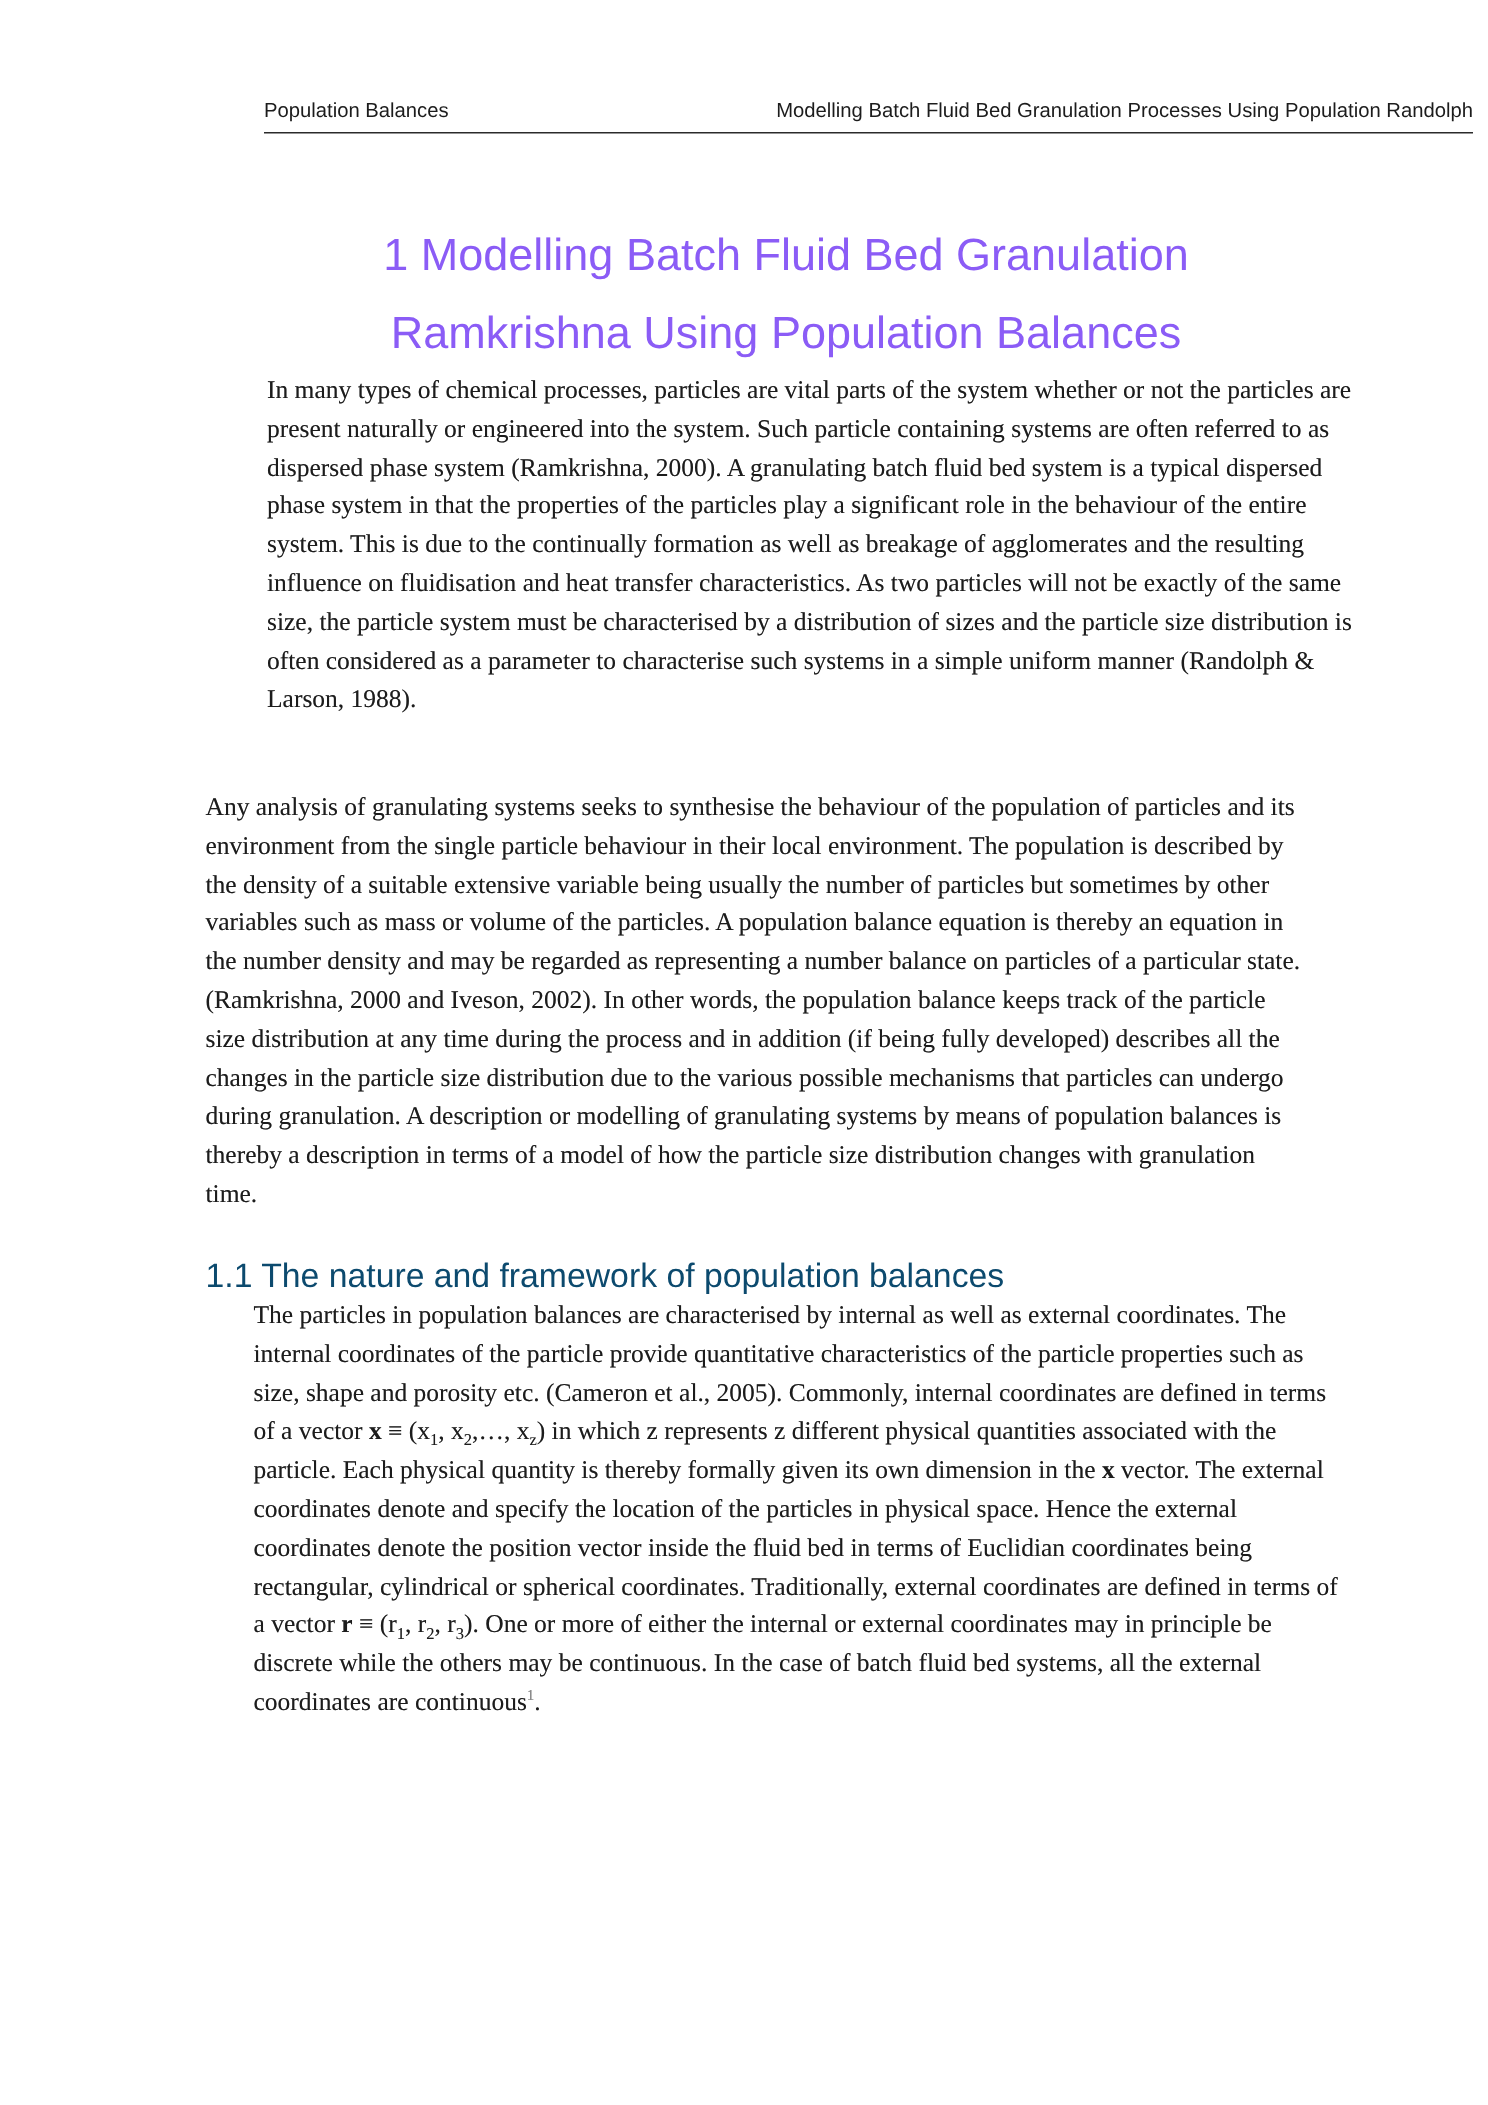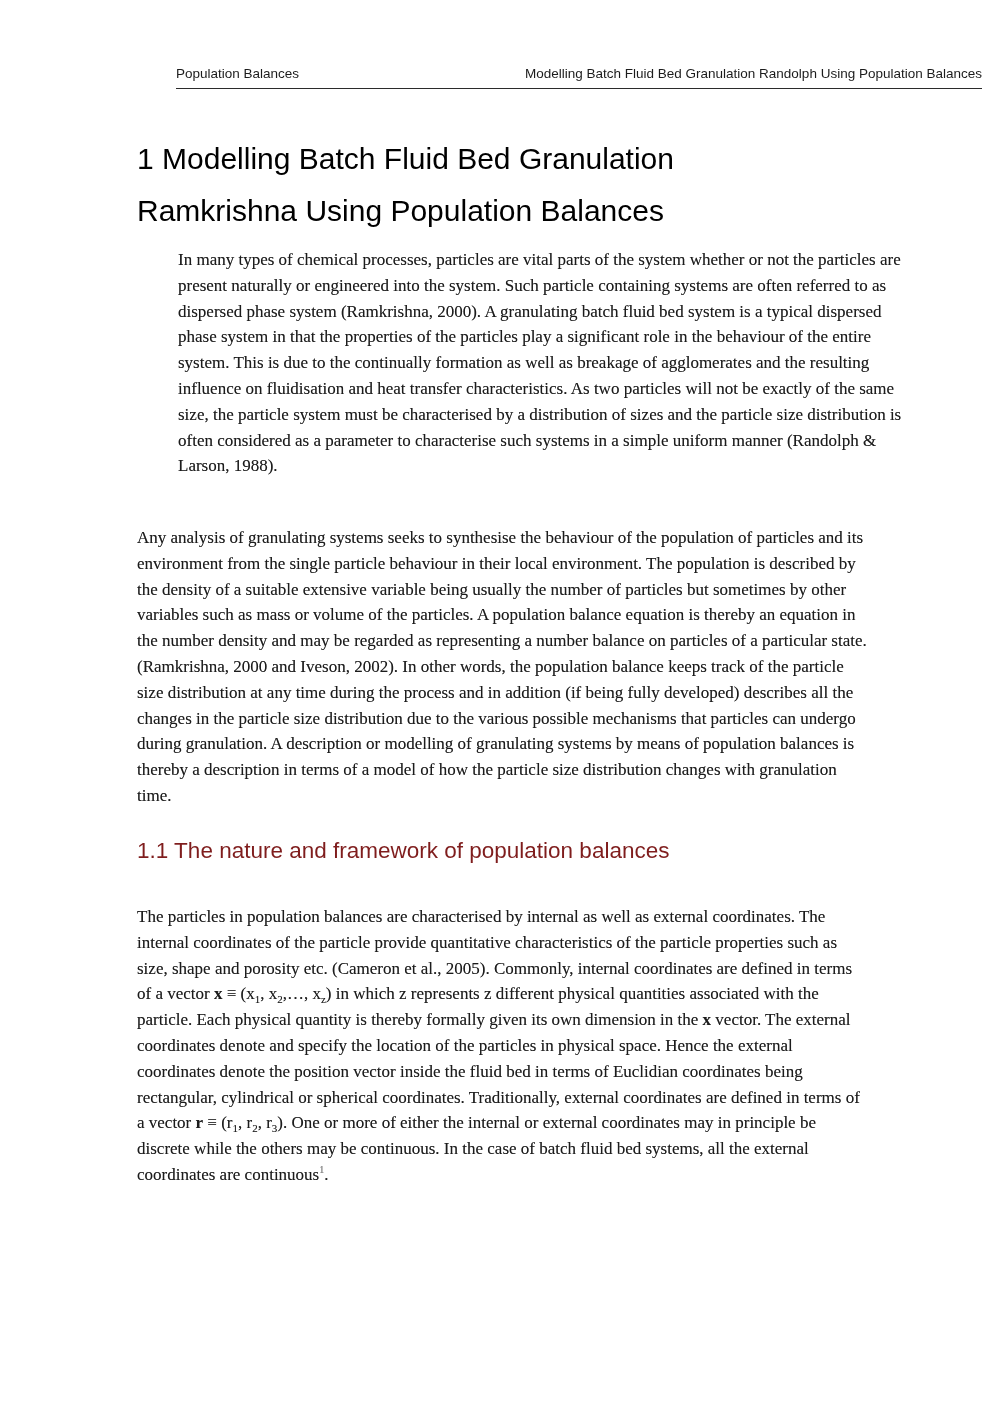--- a/index.html
+++ b/index.html
@@ -29,67 +29,68 @@
     color: #1c1c1c;
     padding-bottom: 7px;
     border-bottom: 1.6px solid #2b2b2b;
     margin-left: 48px;
   }
   .doc-title {
     position: absolute;
     left: 137px;
     top: 133px;
     width: 750px;
-    margin: 0;
+    margin: 12px;
     font-family: "Liberation Sans", sans-serif;
     font-weight: 400;
     font-size: 30px;
     line-height: 52px;
-    color: #000000;
+    color: #8b5cf6;
+    text-align: center;
   }
   .tline { display: block; }
   .body-para {
     position: absolute;
     left: 137px;
     width: 733px;
     margin: 0;
     font-family: "Liberation Serif", serif;
     font-size: 17px;
     line-height: 25.8px;
     color: #1c1c1c;
     text-align: left;
     text-shadow: 0 0 0.4px rgba(20,20,20,0.45);
   }
   .para1 { top: 247px; margin-left: 41px; }
   .para2 { top: 500px; margin-top: 25px; }
-  .para3 { top: 904px; }
+  .para3 { top: 864px; margin-left: 32px; }
   .section-heading {
     position: absolute;
     left: 137px;
     top: 836px;
     width: 750px;
     margin: 0;
     font-family: "Liberation Sans", sans-serif;
     font-weight: 400;
     font-size: 22.5px;
     line-height: 30px;
-    color: #7f1d1d;
+    color: #0c4a6e;
   }
   .body-para sub { font-size: 11px; line-height: 0; }
   .body-para sup.fn { font-size: 10px; line-height: 0; color: #8a8a8a; }
   .body-para b { font-weight: bold; }
 </style>
 </head>
 <body>
 
 <div class="page">
 
   <div class="running-header">
     <span>Population Balances</span>
-    <span>Modelling Batch Fluid Bed Granulation Randolph Using Population Balances</span>
+    <span>Modelling Batch Fluid Bed Granulation Processes Using Population Randolph</span>
   </div>
 
   <h1 class="doc-title">
     <span class="tline">1 Modelling Batch Fluid Bed Granulation</span>
     <span class="tline">Ramkrishna Using Population Balances</span>
   </h1>
 
   <p class="body-para para1">In many types of chemical processes, particles are vital parts of the system whether or not the particles are present naturally or engineered into the system. Such particle containing systems are often referred to as dispersed phase system (Ramkrishna, 2000). A granulating batch fluid bed system is a typical dispersed phase system in that the properties of the particles play a significant role in the behaviour of the entire system. This is due to the continually formation as well as breakage of agglomerates and the resulting influence on fluidisation and heat transfer characteristics. As two particles will not be exactly of the same size, the particle system must be characterised by a distribution of sizes and the particle size distribution is often considered as a parameter to characterise such systems in a simple uniform manner (Randolph &amp; Larson, 1988).</p>
 
   <p class="body-para para2">Any analysis of granulating systems seeks to synthesise the behaviour of the population of particles and its environment from the single particle behaviour in their local environment. The population is described by the density of a suitable extensive variable being usually the number of particles but sometimes by other variables such as mass or volume of the particles. A population balance equation is thereby an equation in the number density and may be regarded as representing a number balance on particles of a particular state. (Ramkrishna, 2000 and Iveson, 2002). In other words, the population balance keeps track of the particle size distribution at any time during the process and in addition (if being fully developed) describes all the changes in the particle size distribution due to the various possible mechanisms that particles can undergo during granulation. A description or modelling of granulating systems by means of population balances is thereby a description in terms of a model of how the particle size distribution changes with granulation time.</p>

